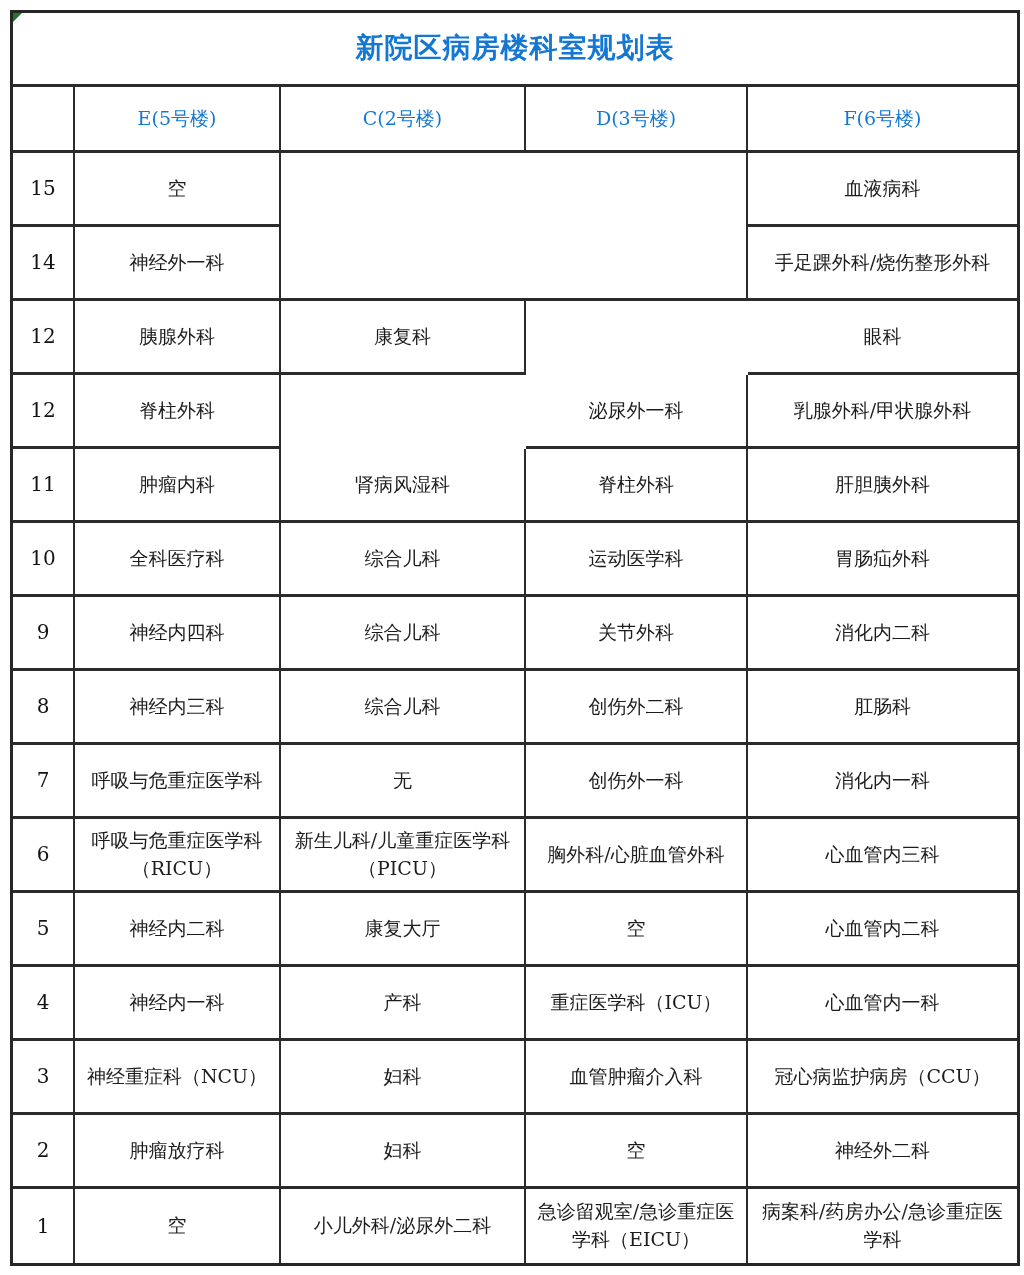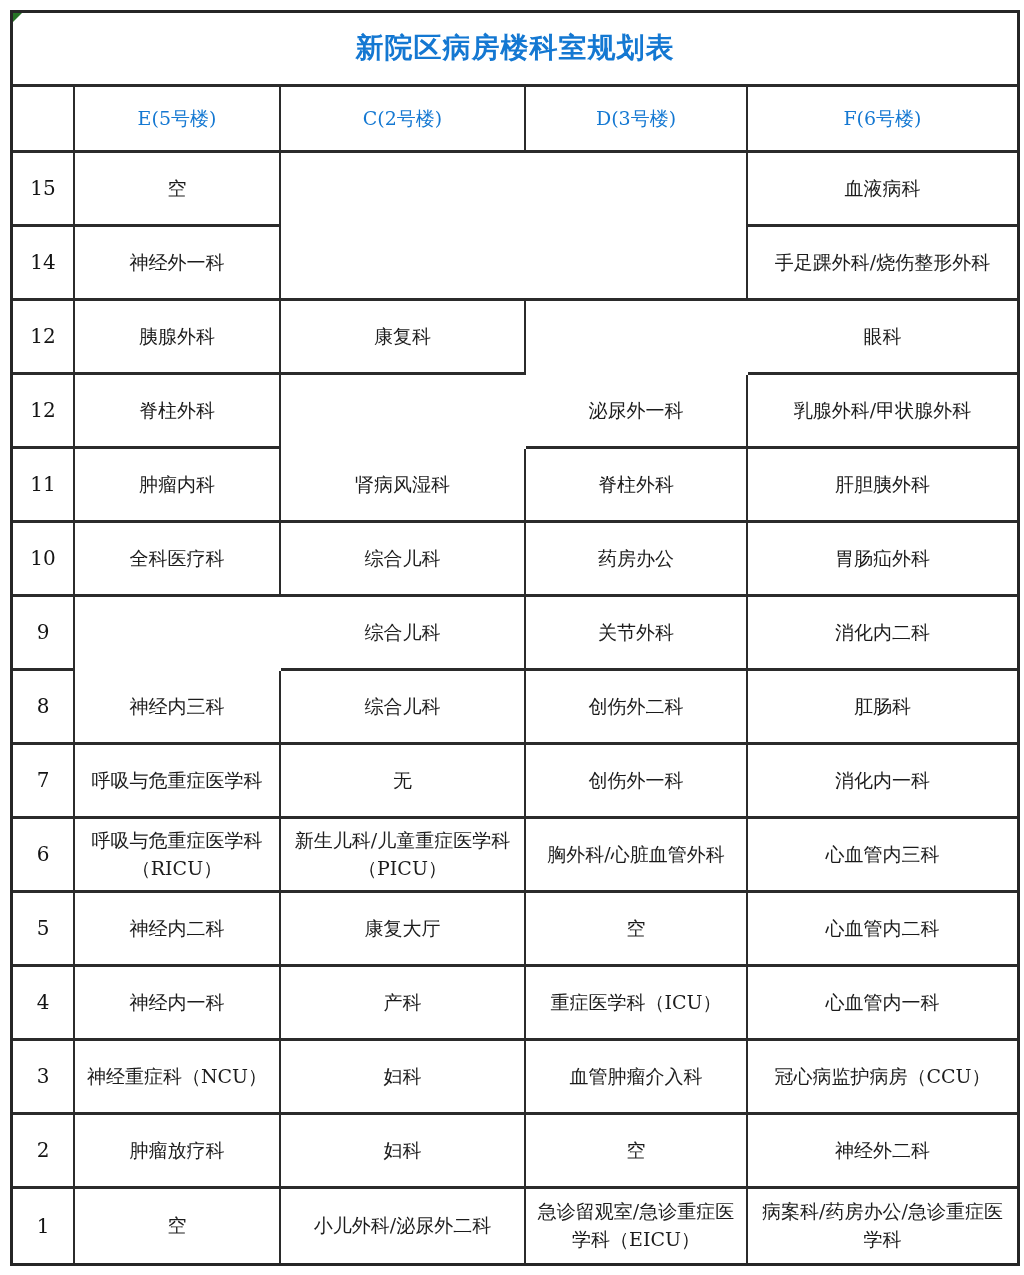--- a/index.html
+++ b/index.html
@@ -110,24 +110,25 @@
 
       <div class="cell floor-cell" style="grid-area:7/1">11</div>
       <div class="cell" style="grid-area:7/2">肿瘤内科</div>
       <div class="cell" style="grid-area:7/3">肾病风湿科</div>
       <div class="cell" style="grid-area:7/4">脊柱外科</div>
       <div class="cell last-col" style="grid-area:7/5">肝胆胰外科</div>
 
       <div class="cell floor-cell" style="grid-area:8/1">10</div>
       <div class="cell" style="grid-area:8/2">全科医疗科</div>
       <div class="cell" style="grid-area:8/3">综合儿科</div>
-      <div class="cell" style="grid-area:8/4">药房办公</div>
+      <div class="cell" style="grid-area:8/4">运动医学科</div>
       <div class="cell last-col" style="grid-area:8/5">胃肠疝外科</div>
 
       <div class="cell floor-cell" style="grid-area:9/1">9</div>
+      <div class="cell" style="grid-area:9/2">神经内四科</div>
       <div class="cell" style="grid-area:9/3">综合儿科</div>
       <div class="cell" style="grid-area:9/4">关节外科</div>
       <div class="cell last-col" style="grid-area:9/5">消化内二科</div>
 
       <div class="cell floor-cell" style="grid-area:10/1">8</div>
       <div class="cell" style="grid-area:10/2">神经内三科</div>
       <div class="cell" style="grid-area:10/3">综合儿科</div>
       <div class="cell" style="grid-area:10/4">创伤外二科</div>
       <div class="cell last-col" style="grid-area:10/5">肛肠科</div>
 

